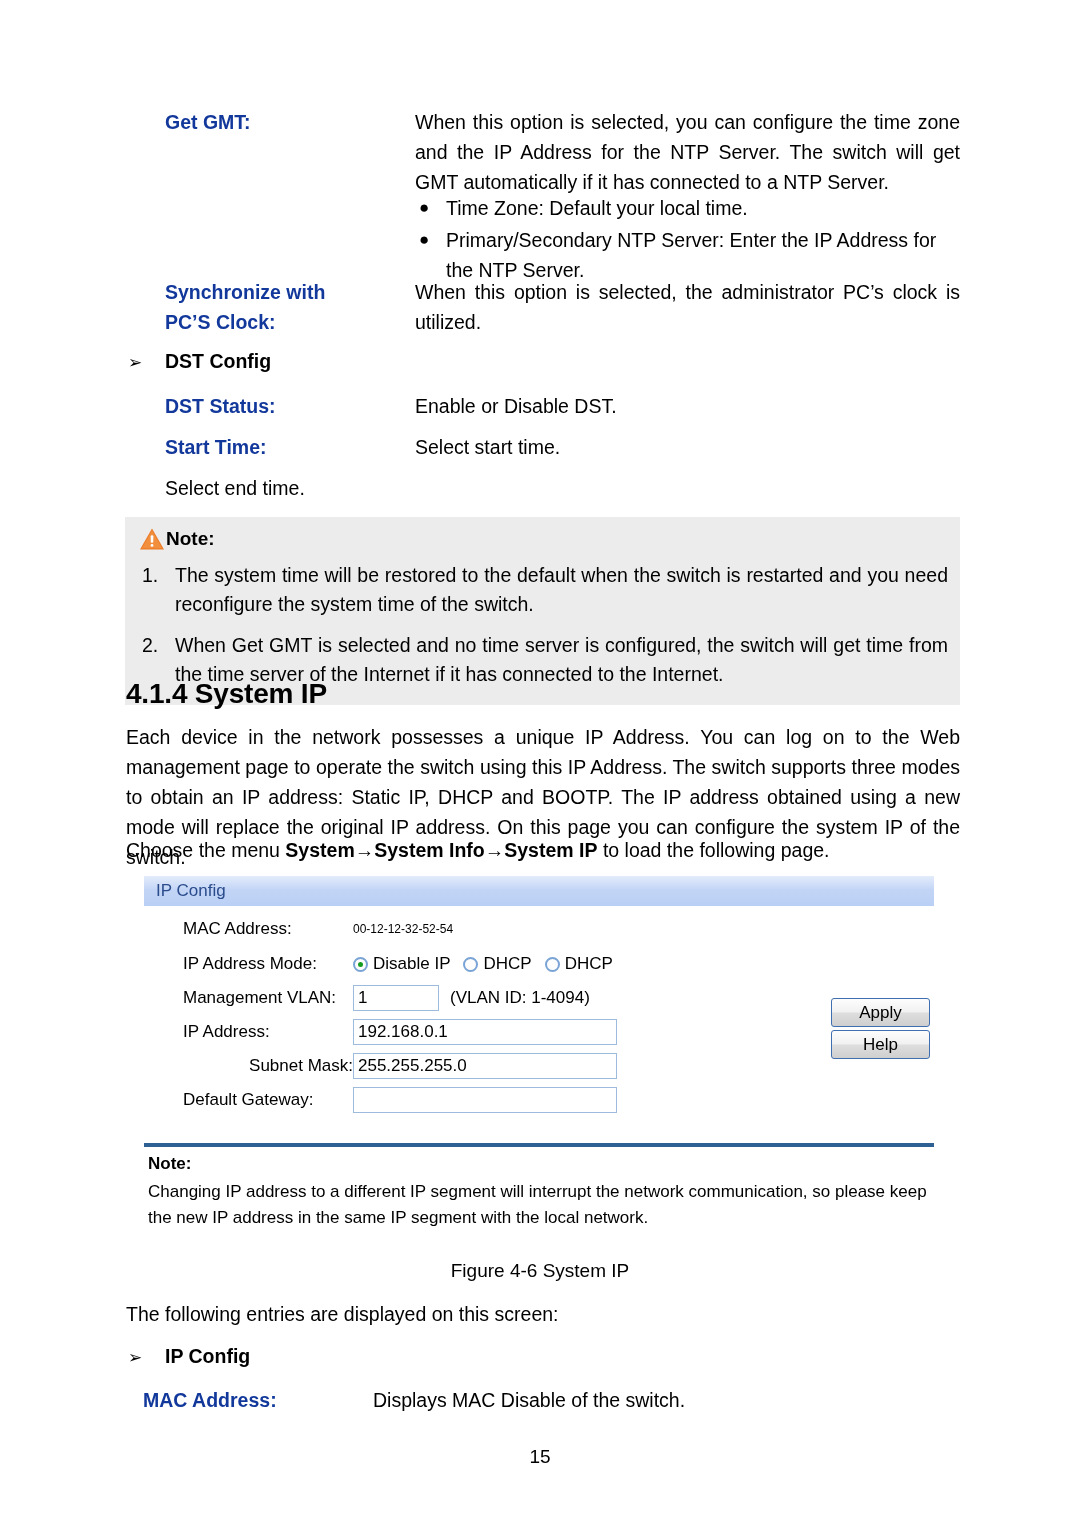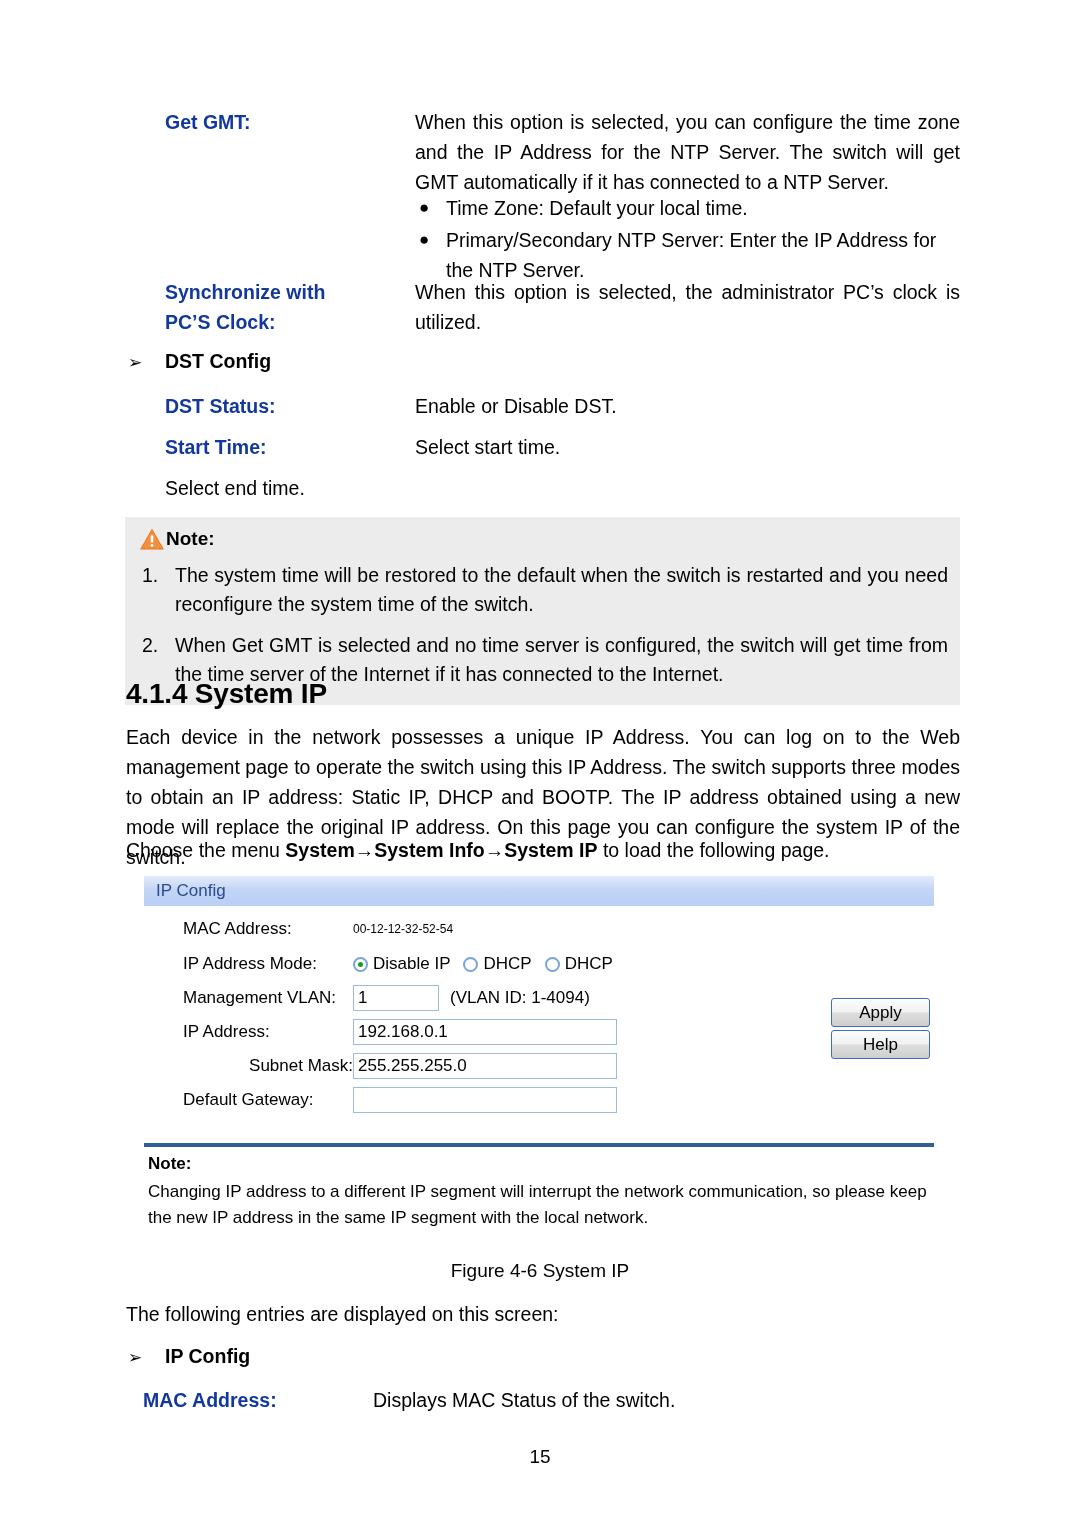--- a/index.html
+++ b/index.html
@@ -435,18 +435,18 @@
 
   <div class="arrowhead" style="left:128px; top:1341px;">
     <span class="arrow">➢</span>
     <span>IP Config</span>
   </div>
 
   <div class="defrow" style="left:143px; top:1385px; width:820px;">
     <div class="defterm" style="width:230px; flex:0 0 230px;">
       <span>MAC Address:</span>
     </div>
-    <div class="defdesc nojust">Displays MAC Status of the switch.</div>
+    <div class="defdesc nojust">Displays MAC Disable of the switch.</div>
   </div>
 
   <div class="pagenum">15</div>
 
 </div>
 
 </body></html>

